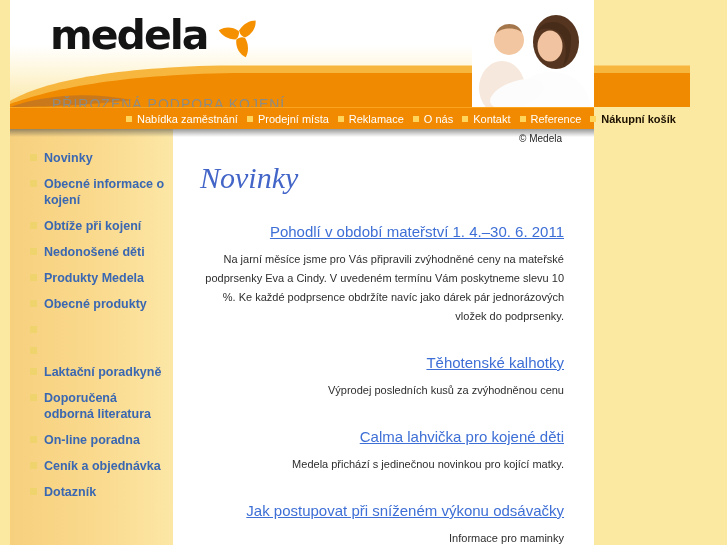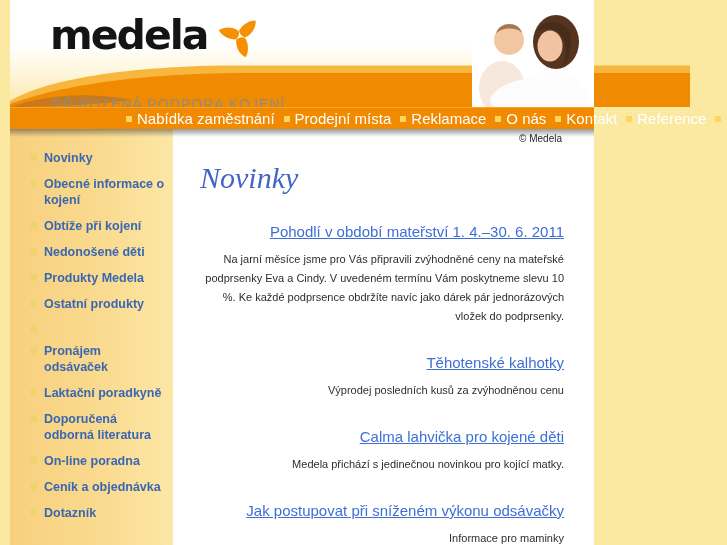--- a/index.html
+++ b/index.html
@@ -49,21 +49,21 @@
     border-top:1px solid #FBA41E;
     display:flex; align-items:center;
     padding-left:116px;
   }
   .nav-item {
     display:flex; align-items:center;
     margin-right:9px; cursor:pointer;
     text-decoration:none; white-space:nowrap;
   }
   .nav-bullet { width:6px; height:6px; background:#FFD55C; margin-right:5px; flex:none; }
-  .nav-label { font-size:15px; color:#FFFFFF; }
+  .nav-label { font-size:11px; color:#FFFFFF; }
   .nav-item.active .nav-label { color:#1C1100; font-weight:bold; }
 
   
   .body-row { position:relative; display:flex; height:416px; }
   .nav-shadow {
     position:absolute; top:0; left:0; right:0; height:8px; z-index:2;
     background:linear-gradient(180deg, rgba(70,70,70,.55), rgba(70,70,70,0));
     pointer-events:none;
   }
   aside {
@@ -190,28 +190,27 @@
       <div class="side-item">
         <span class="side-bullet"></span>
         <span class="side-label">Nedonošené děti</span>
       </div>
       <div class="side-item">
         <span class="side-bullet"></span>
         <span class="side-label">Produkty Medela</span>
       </div>
       <div class="side-item">
         <span class="side-bullet"></span>
-        <span class="side-label">Ostatní produkty</span>
-      </div>
-      <div class="side-item">
-        <span class="side-bullet"></span>
-      </div>
-      <div class="side-item">
-        <span class="side-bullet"></span>
-        <span class="side-label">Pronájem odsávaček</span>
+        <span class="side-label">Obecné produkty</span>
+      </div>
+      <div class="side-item">
+        <span class="side-bullet"></span>
+      </div>
+      <div class="side-item">
+        <span class="side-bullet"></span>
       </div>
       <div class="side-item">
         <span class="side-bullet"></span>
         <span class="side-label">Laktační poradkyně</span>
       </div>
       <div class="side-item">
         <span class="side-bullet"></span>
         <span class="side-label">Doporučená odborná literatura</span>
       </div>
       <div class="side-item">

